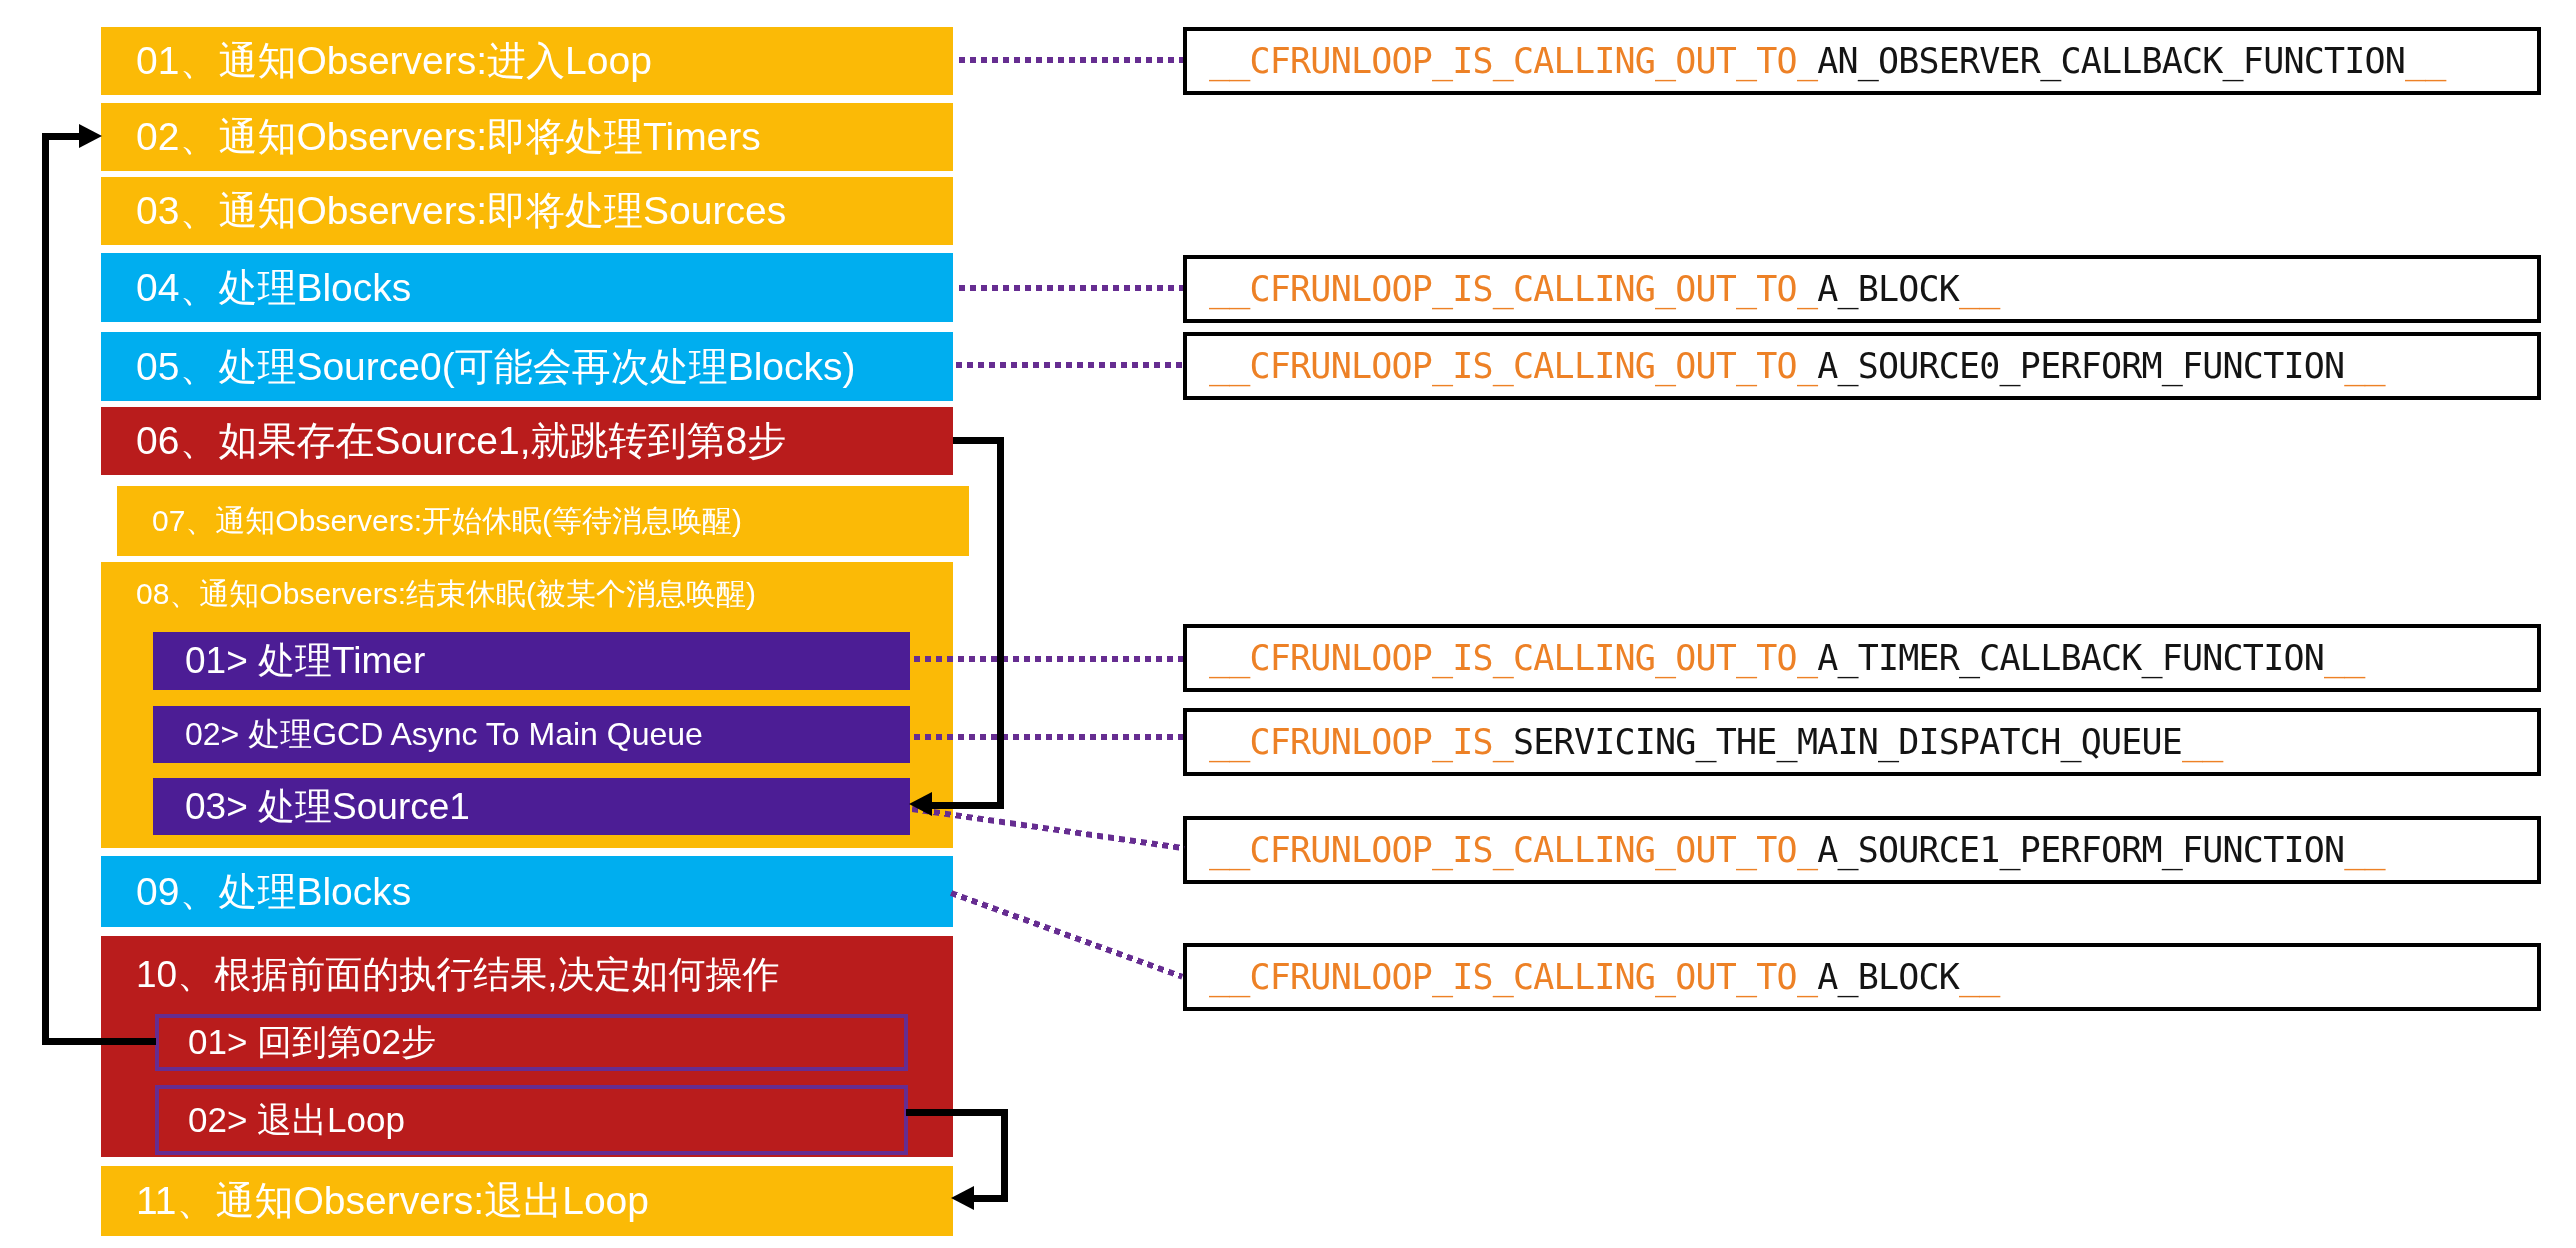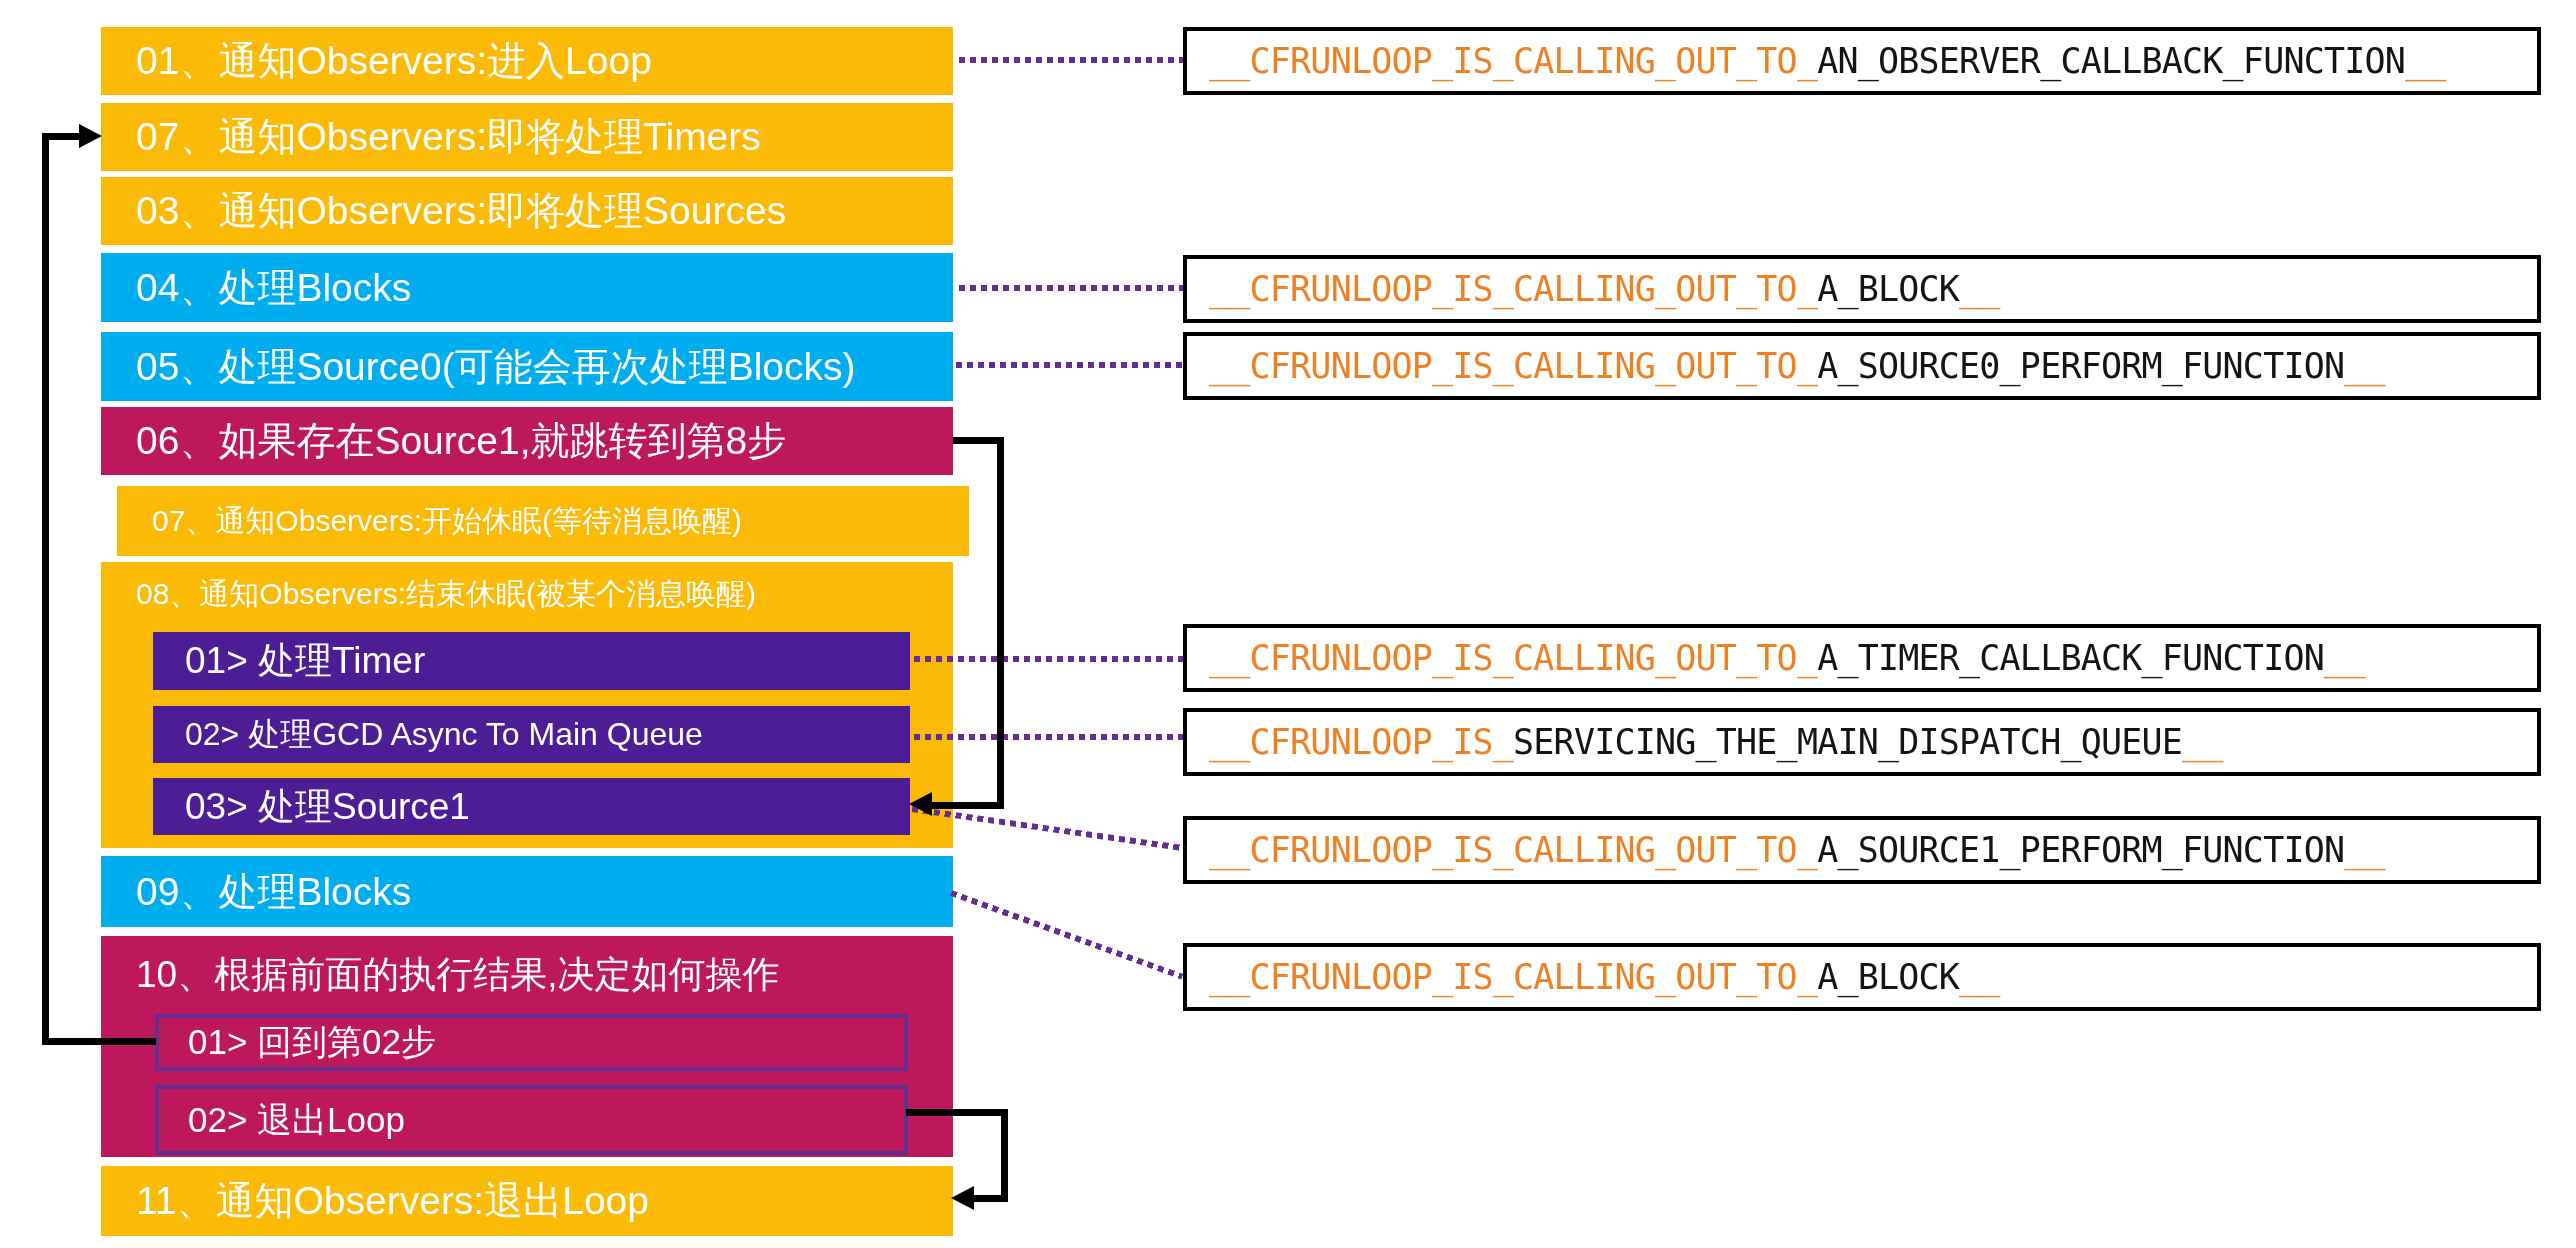--- a/index.html
+++ b/index.html
@@ -5,21 +5,21 @@
   html,body{margin:0;padding:0;background:#ffffff;}
   .canvas{position:relative;width:2576px;height:1248px;background:#ffffff;overflow:hidden;
           font-family:"Liberation Sans",sans-serif;}
 
   
   .lbox{position:absolute;left:101px;width:852px;box-sizing:border-box;
         display:flex;align-items:center;padding-left:35px;
         color:#ffffff;font-size:39px;white-space:nowrap;}
   .yellow{background:#FBBA06;}
   .blue{background:#00AEEF;}
-  .green{background:#be185d;}
+  .green{background:#b91c1c;}
 
   #b01{top:27px;height:68px;}
   #b02{top:103px;height:68px;}
   #b03{top:177px;height:68px;}
   #b04{top:253px;height:69px;}
   #b05{top:332px;height:69px;}
   #b06{top:407px;height:68px;}
   #b07{top:486px;height:70px;font-size:30px;margin-left:16px;}
   #b08{top:562px;height:286px;display:block;padding-left:0;}
   #b09{top:856px;height:71px;}
@@ -90,21 +90,21 @@
 </style>
 </head>
 <body>
 
 <div class="canvas">
 
   <div class="lbox yellow" id="b01">
     <span>01、通知Observers:进入Loop</span>
   </div>
   <div class="lbox yellow" id="b02">
-    <span>07、通知Observers:即将处理Timers</span>
+    <span>02、通知Observers:即将处理Timers</span>
   </div>
   <div class="lbox yellow" id="b03">
     <span>03、通知Observers:即将处理Sources</span>
   </div>
   <div class="lbox blue" id="b04">
     <span>04、处理Blocks</span>
   </div>
   <div class="lbox blue" id="b05">
     <span>05、处理Source0(可能会再次处理Blocks)</span>
   </div>

